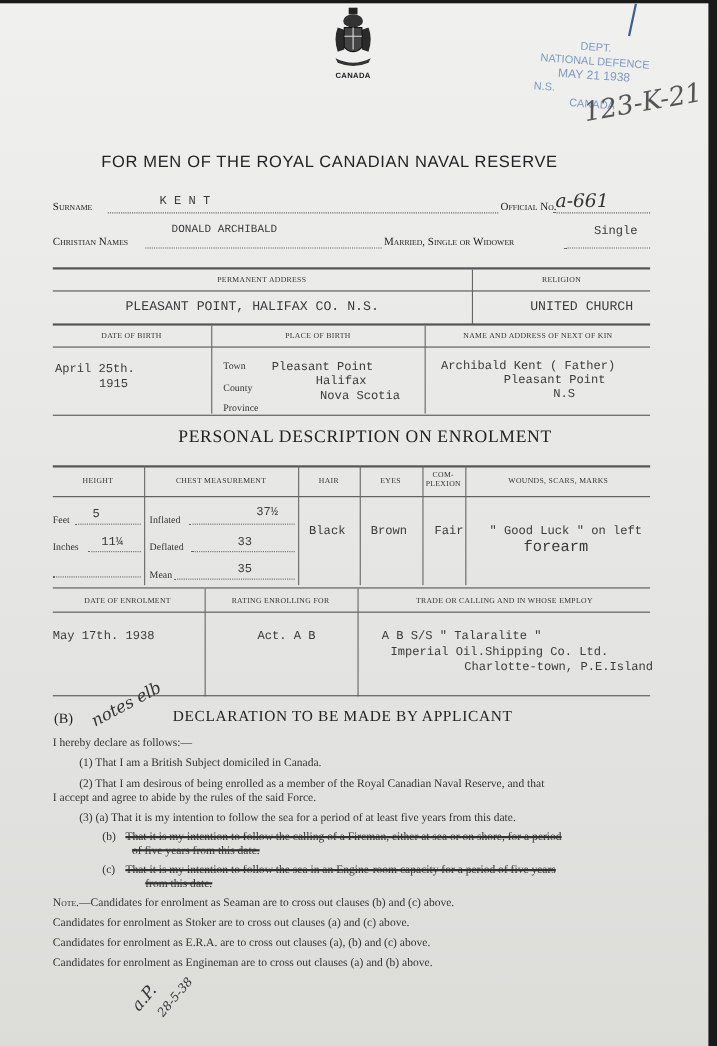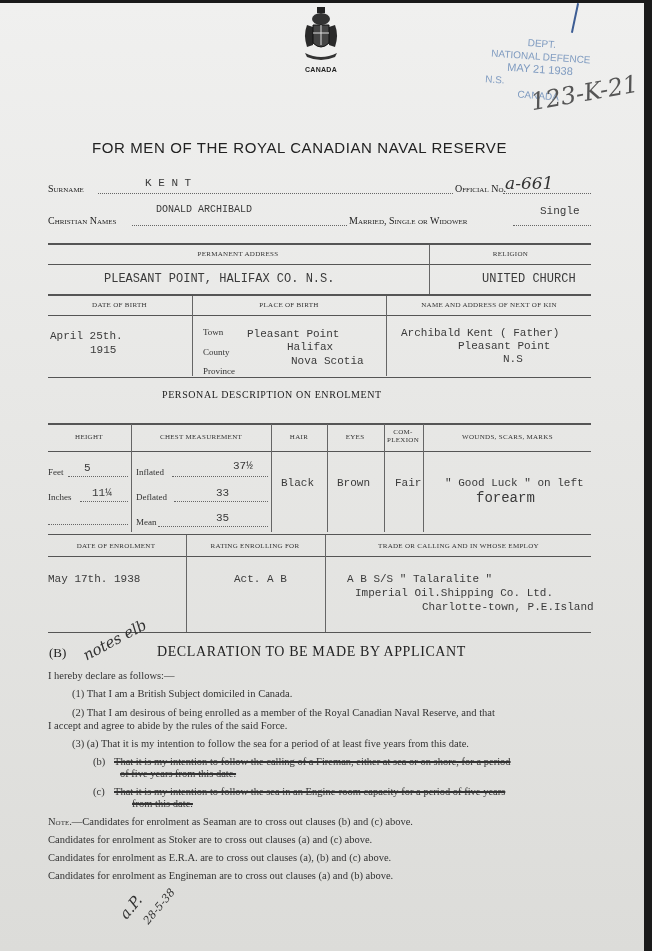--- a/index.html
+++ b/index.html
@@ -15,21 +15,21 @@
   .subtitle{left:92px;top:136px;font-size:15px;letter-spacing:0.6px;}
   .stamp{left:480px;top:34px;width:120px;color:#7f9bc0;font-family:"Liberation Sans",sans-serif;font-size:10px;text-align:center;line-height:13px;transform:rotate(4deg);}
   .stamp-num{left:530px;top:76px;font-size:24px;color:#555;transform:rotate(-10deg);}
   .label-sc{font-variant:small-caps;font-size:10px;}
   .dots{border-bottom:1px dotted #666;}
   .hr{position:absolute;background:#555;}
   .vr{position:absolute;background:#666;width:1px;}
   .hdr{position:absolute;font-size:7px;text-align:center;letter-spacing:0.3px;text-transform:uppercase;color:#333;}
   .val{position:absolute;font-size:12px;white-space:pre;}
   .small{position:absolute;font-size:9px;color:#333;}
-  .section-title{position:absolute;font-size:10px;letter-spacing:0.6px;}
+  .section-title{position:absolute;font-size:16px;letter-spacing:0.6px;}
   .decl{position:absolute;font-size:10.5px;white-space:nowrap;color:#333;}
   .strike{text-decoration:line-through;text-decoration-thickness:1.5px;}
 </style>
 </head>
 <body>
 
 <div class="page">
 
   <svg class="abs crest" viewBox="0 0 48 60">
     <rect x="20" y="2" width="8" height="6" fill="#222"></rect>
@@ -67,21 +67,21 @@
   <div class="val mono" style="left:156px;top:201px;font-size:10px;">DONALD ARCHIBALD</div>
   <div class="abs label-sc" style="left:349px;top:212px;">Married, Single or Widower</div>
   <div class="abs dots" style="left:513px;top:222px;width:78px;"></div>
   <div class="val mono" style="left:540px;top:202px;font-size:11px;">Single</div>
 
   <div class="hr" style="left:48px;top:240px;width:543px;height:2px;"></div>
   <div class="hdr" style="left:48px;top:247px;width:380px;">PERMANENT ADDRESS</div>
   <div class="hdr" style="left:430px;top:247px;width:161px;">RELIGION</div>
   <div class="hr" style="left:48px;top:261px;width:543px;height:1px;"></div>
   <div class="vr" style="left:429px;top:242px;height:50px;"></div>
-  <div class="val mono" style="left:104px;top:269px;text-align:center;">PLEASANT POINT, HALIFAX CO. N.S.</div>
+  <div class="val mono" style="left:114px;top:269px;text-align:center;">PLEASANT POINT, HALIFAX CO. N.S.</div>
   <div class="val mono" style="left:482px;top:269px;">UNITED CHURCH</div>
   <div class="hr" style="left:48px;top:291px;width:543px;height:2px;"></div>
 
   <div class="hdr" style="left:48px;top:298px;width:143px;">DATE OF BIRTH</div>
   <div class="hdr" style="left:193px;top:298px;width:192px;">PLACE OF BIRTH</div>
   <div class="hdr" style="left:387px;top:298px;width:204px;">NAME AND ADDRESS OF NEXT OF KIN</div>
   <div class="hr" style="left:48px;top:312px;width:543px;height:1px;"></div>
   <div class="vr" style="left:192px;top:293px;height:80px;"></div>
   <div class="vr" style="left:386px;top:293px;height:80px;"></div>
   <div class="val mono" style="left:50px;top:327px;font-size:11px;">April 25th.</div>

